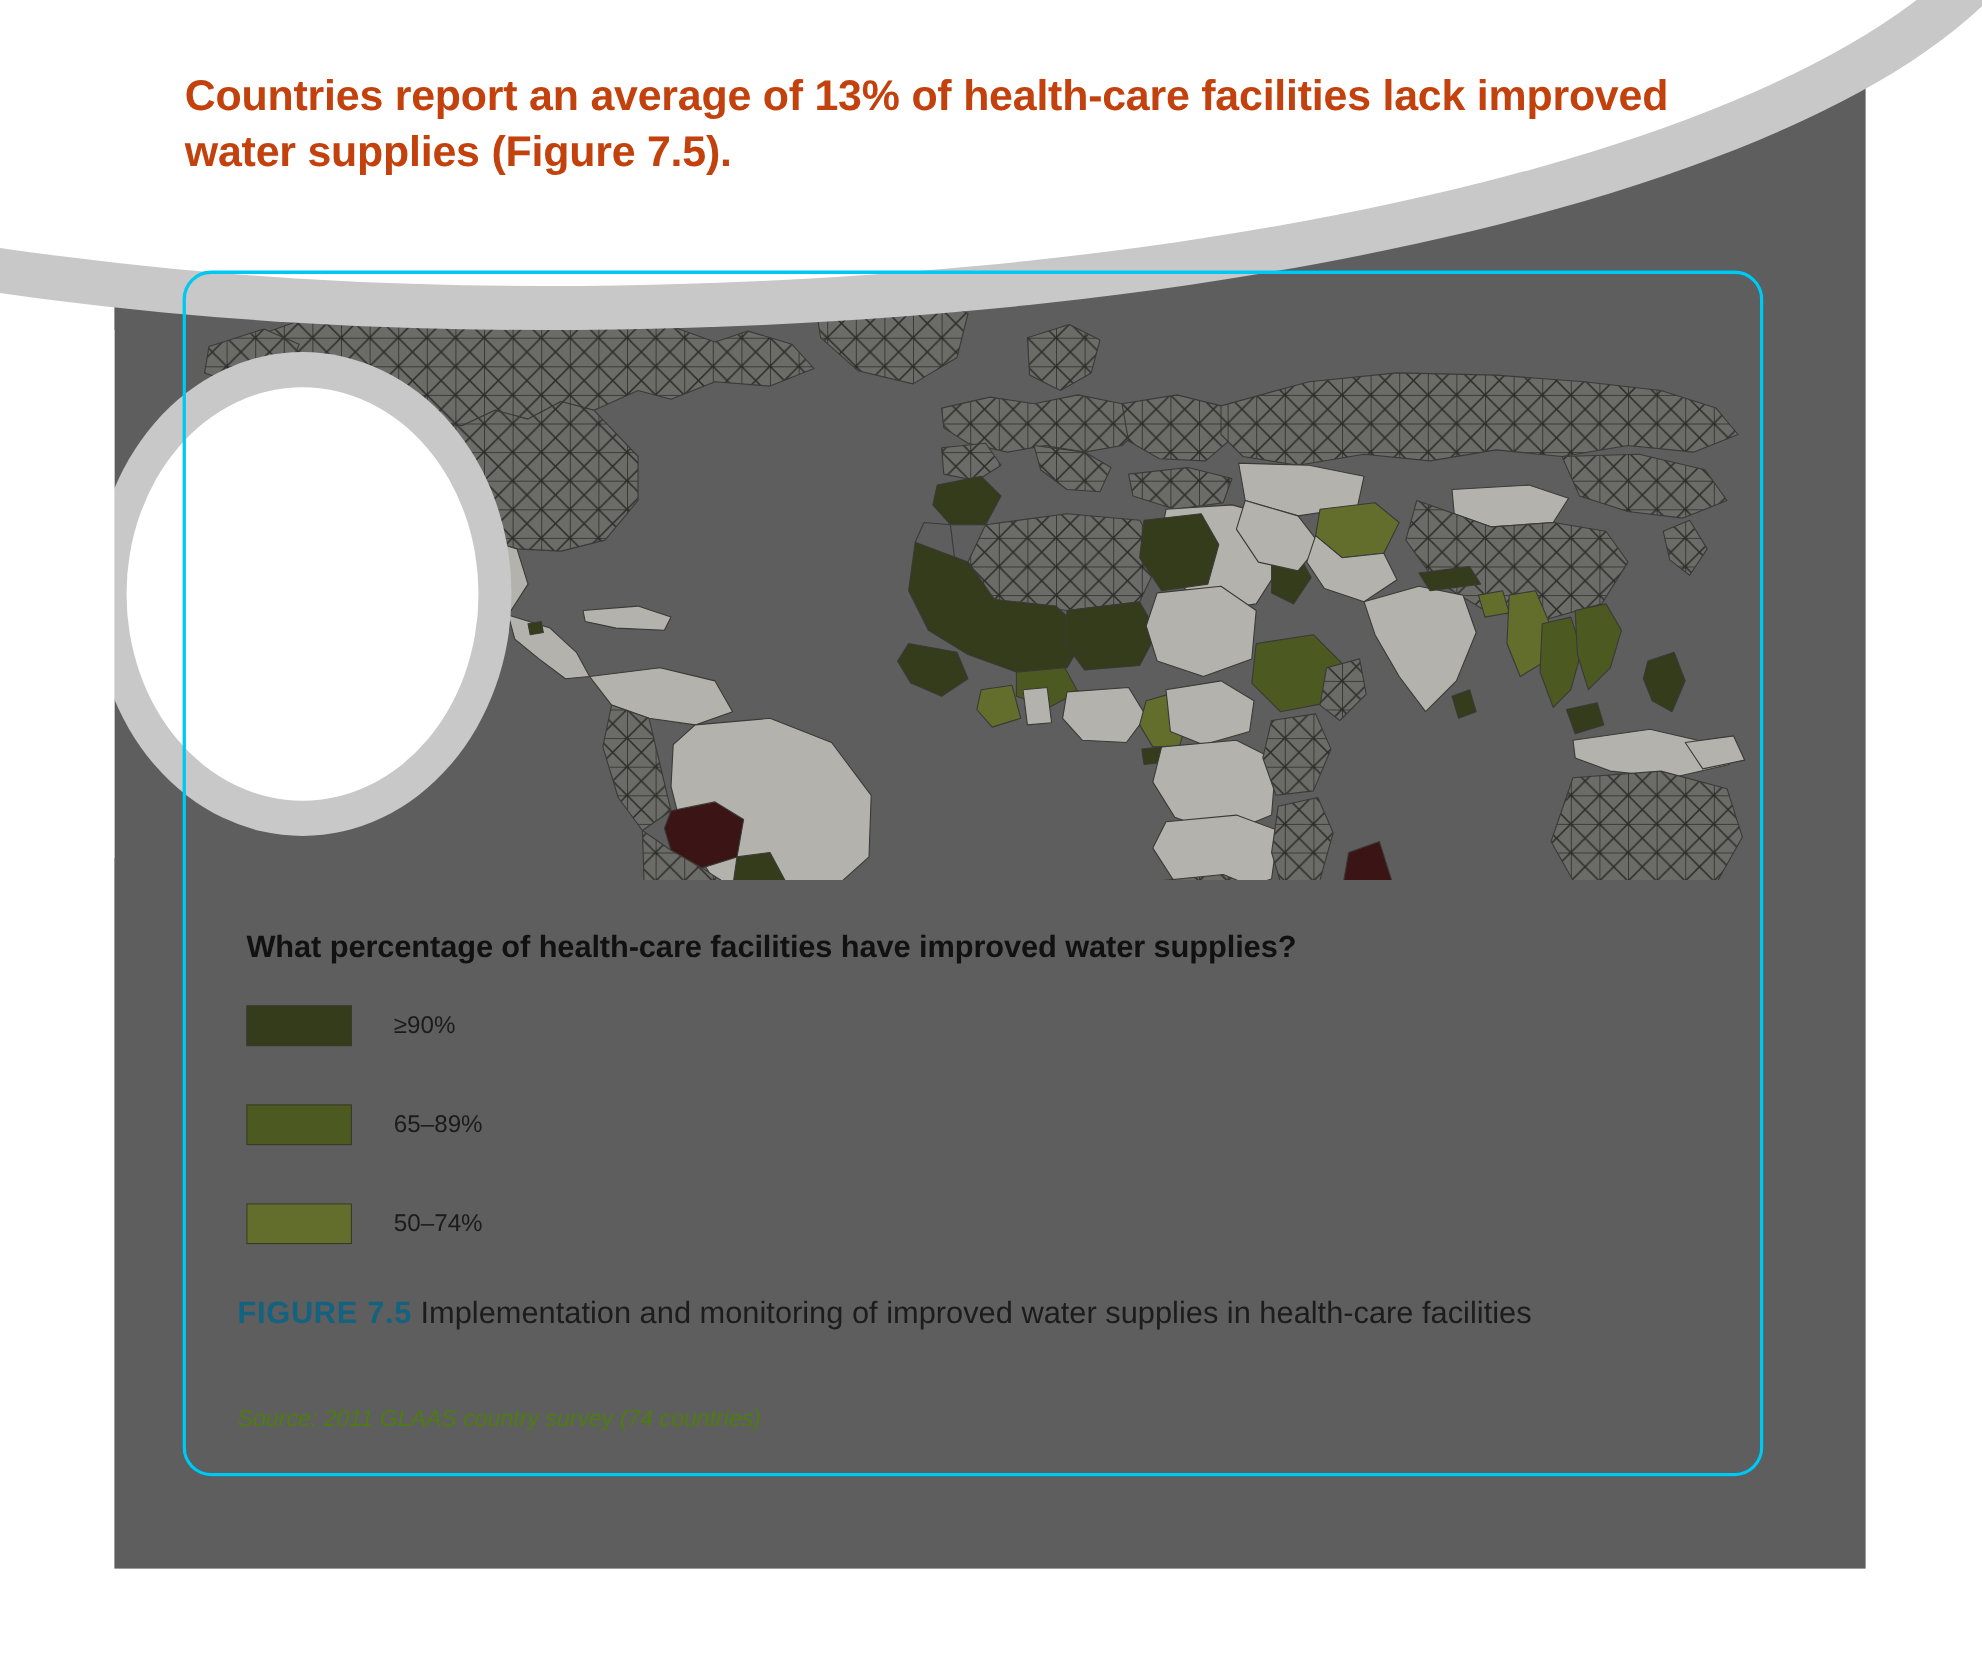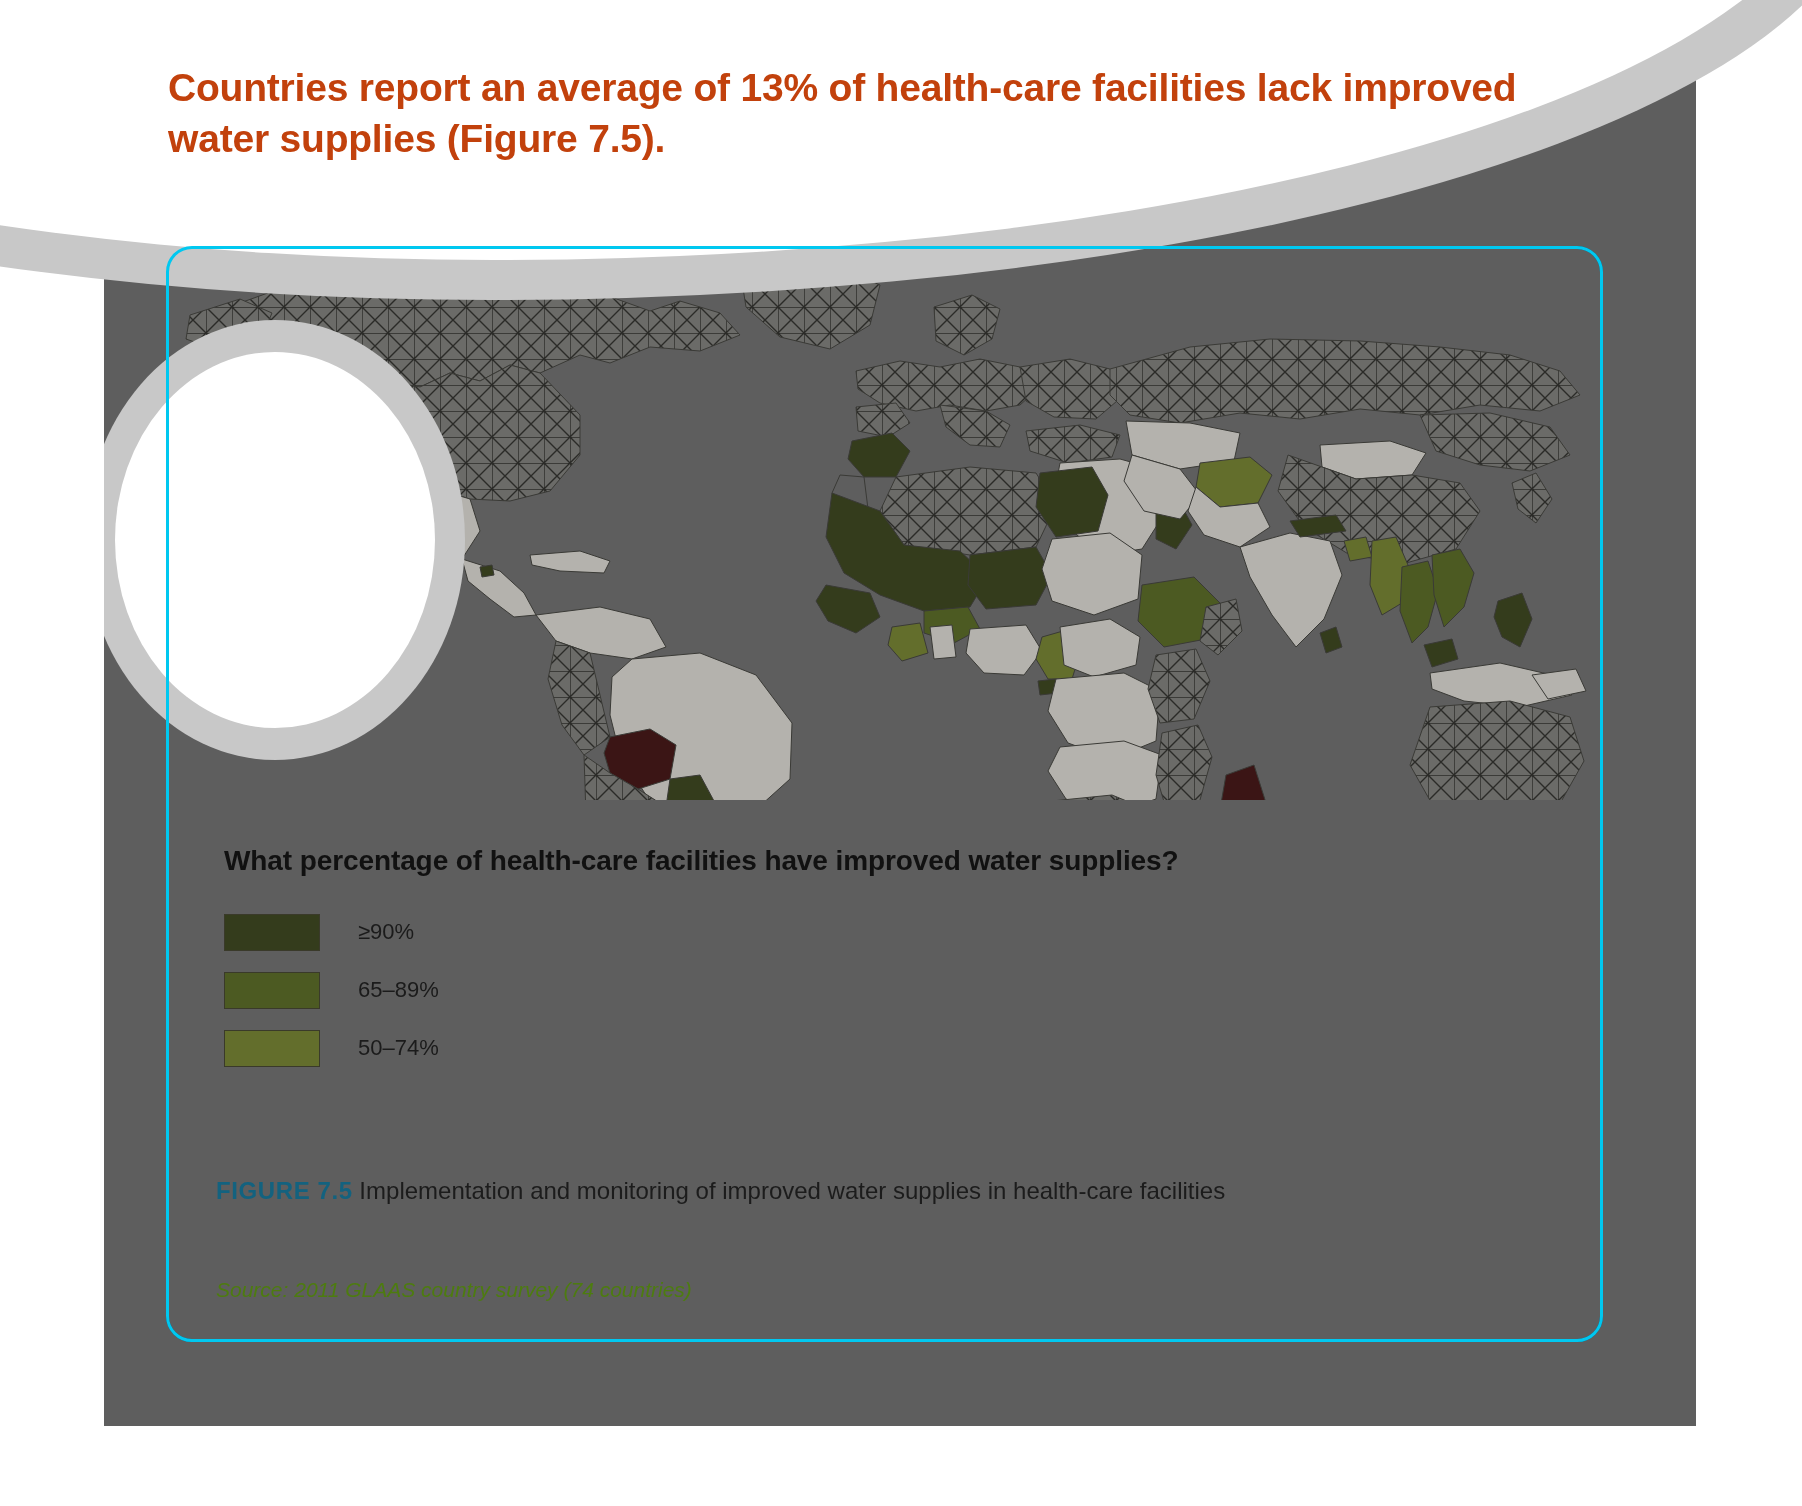--- a/index.html
+++ b/index.html
@@ -151,21 +151,21 @@
     color: #111111;
     margin-bottom: 26px;
     letter-spacing: -0.1px;
   }
   .legend-cols {
     display: flex;
     flex-direction: row;
     align-items: flex-start;
   }
   .legend-col { display: flex; flex-direction: column; }
-  .legend-col.left { width: 290px; }
+  .legend-col.left { width: 290px; gap: 32px; }
   .legend-row {
     display: flex;
     flex-direction: row;
     align-items: center;
     height: 58px;
   }
   .swatch {
     width: 96px;
     height: 37px;
     border: 1px solid #3a3a2a;
@@ -179,21 +179,21 @@
     white-space: nowrap;
   }
 
   
   #caption {
     position: absolute;
     left: 216px;
     top: 1175px;
     width: 1370px;
     z-index: 12;
-    font-size: 24px;
+    font-size: 28px;
     line-height: 1.35;
     color: #1c1c1c;
     text-align: justify;
   }
   #caption .fig-num {
     color: #13627f;
     font-weight: bold;
     letter-spacing: 0.6px;
   }
   #source {

